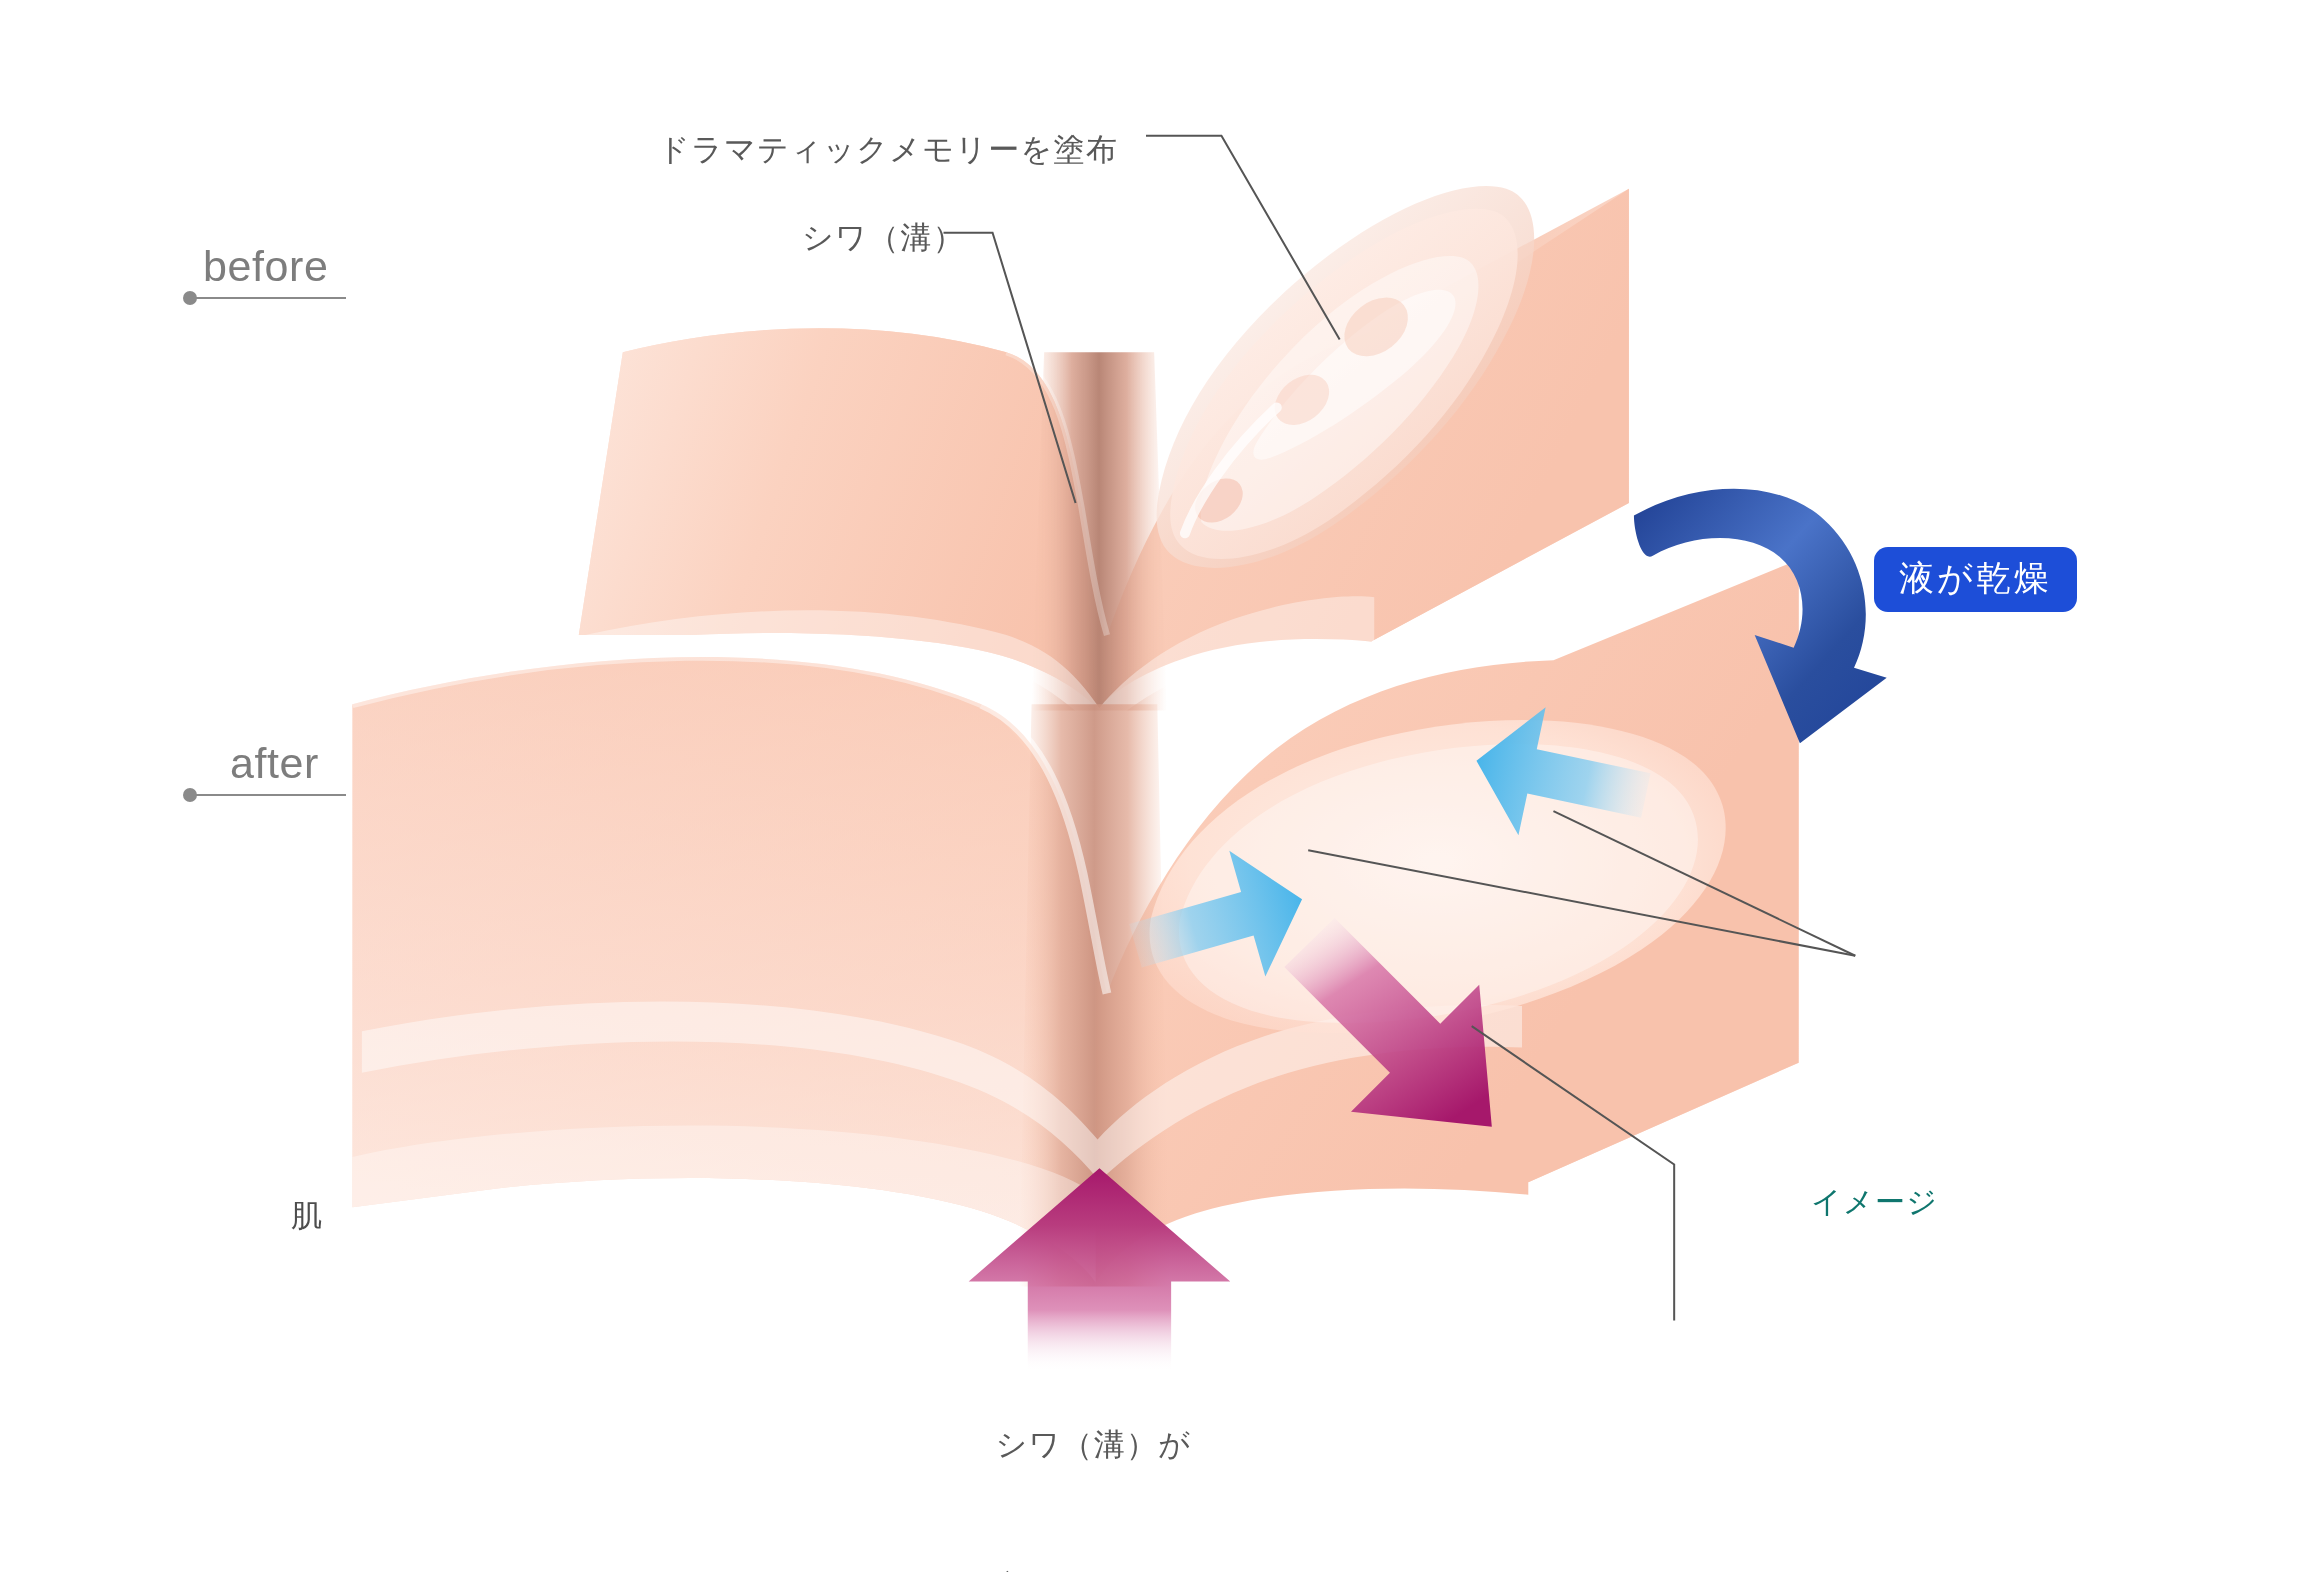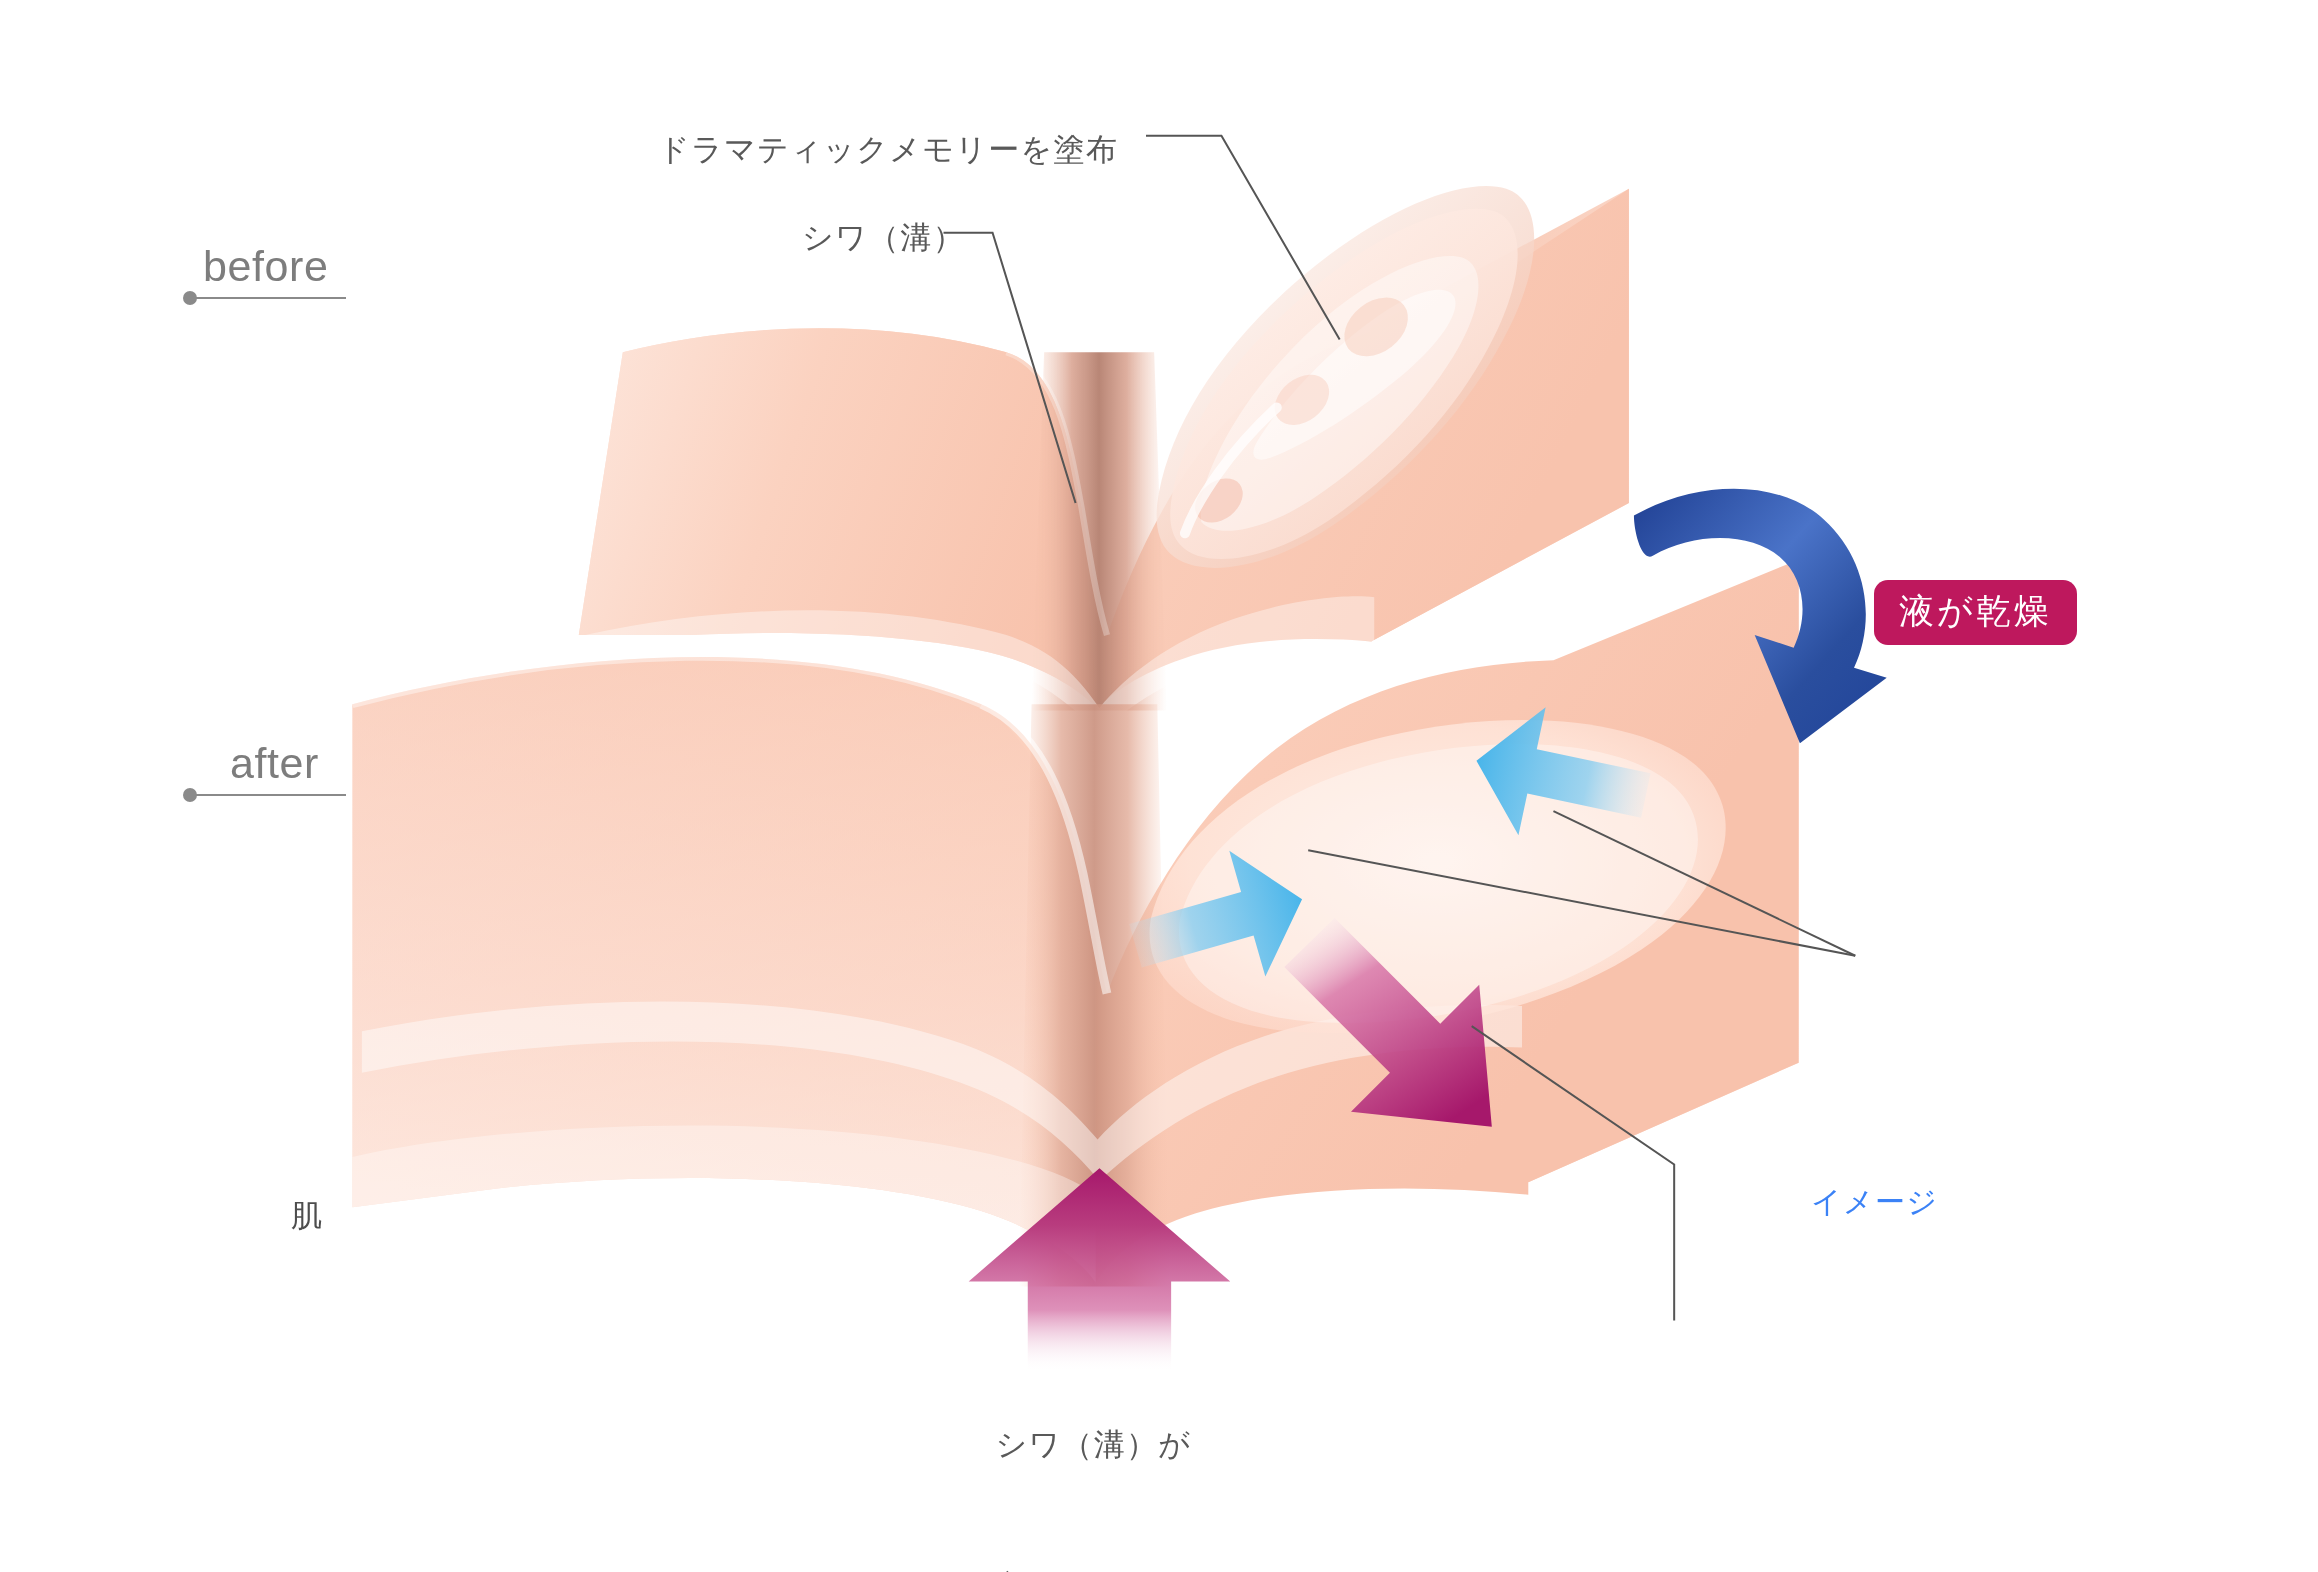--- a/index.html
+++ b/index.html
@@ -32,21 +32,21 @@
 
   
   .badge{
     position:absolute;background:#a9a9a9;border-radius:14px;
     color:#ffffff;font-size:35px;letter-spacing:3.1px;
     padding:14px 25px 16.4px 25px;line-height:1;
     font-family:"Liberation Serif","DejaVu Serif",serif;
   }
 
   .t-note{font-size:31px;letter-spacing:1.3px;line-height:1.52;color:#595959;}
-  .t-small{font-size:30px;letter-spacing:1.3px;color:#3b82f6;}
+  .t-small{font-size:30px;letter-spacing:1.3px;color:#0f766e;}
   .t-kanji{font-size:31px;color:#4d4d4d;}
 </style>
 </head>
 <body>
 
 <div id="stage">
 
   <svg id="scene" viewBox="0 0 3687 2500">
     <defs>
 
@@ -368,16 +368,16 @@
   <div class="lbl lbl-ja t-note" id="a-wrinkle-less" style="left: 962px; top: 1327px; text-align: center;">
     <div>シワ（溝）が</div>
     <div>目立ちにくくなる</div>
   </div>
 
 
   <div class="lbl lbl-ja t-kanji" id="a-skin" style="left: 291px; top: 1195px;">肌</div>
 
   <div class="lbl lbl-ja t-small" id="a-image" style="left: 1811px; top: 1182px;">イメージ</div>
 
-  <div class="badge" id="badge-dry" style="left: 1874px; top: 580px; background: #be185d; color: rgb(255, 255, 255); font-family: Liberation Serif, serif;">液が乾燥</div>
+  <div class="badge" id="badge-dry" style="left: 1874px; top: 547px; background: #1d4ed8; color: rgb(255, 255, 255); font-family: Liberation Serif, serif;">液が乾燥</div>
 
 </div>
 
 
 </body></html>

